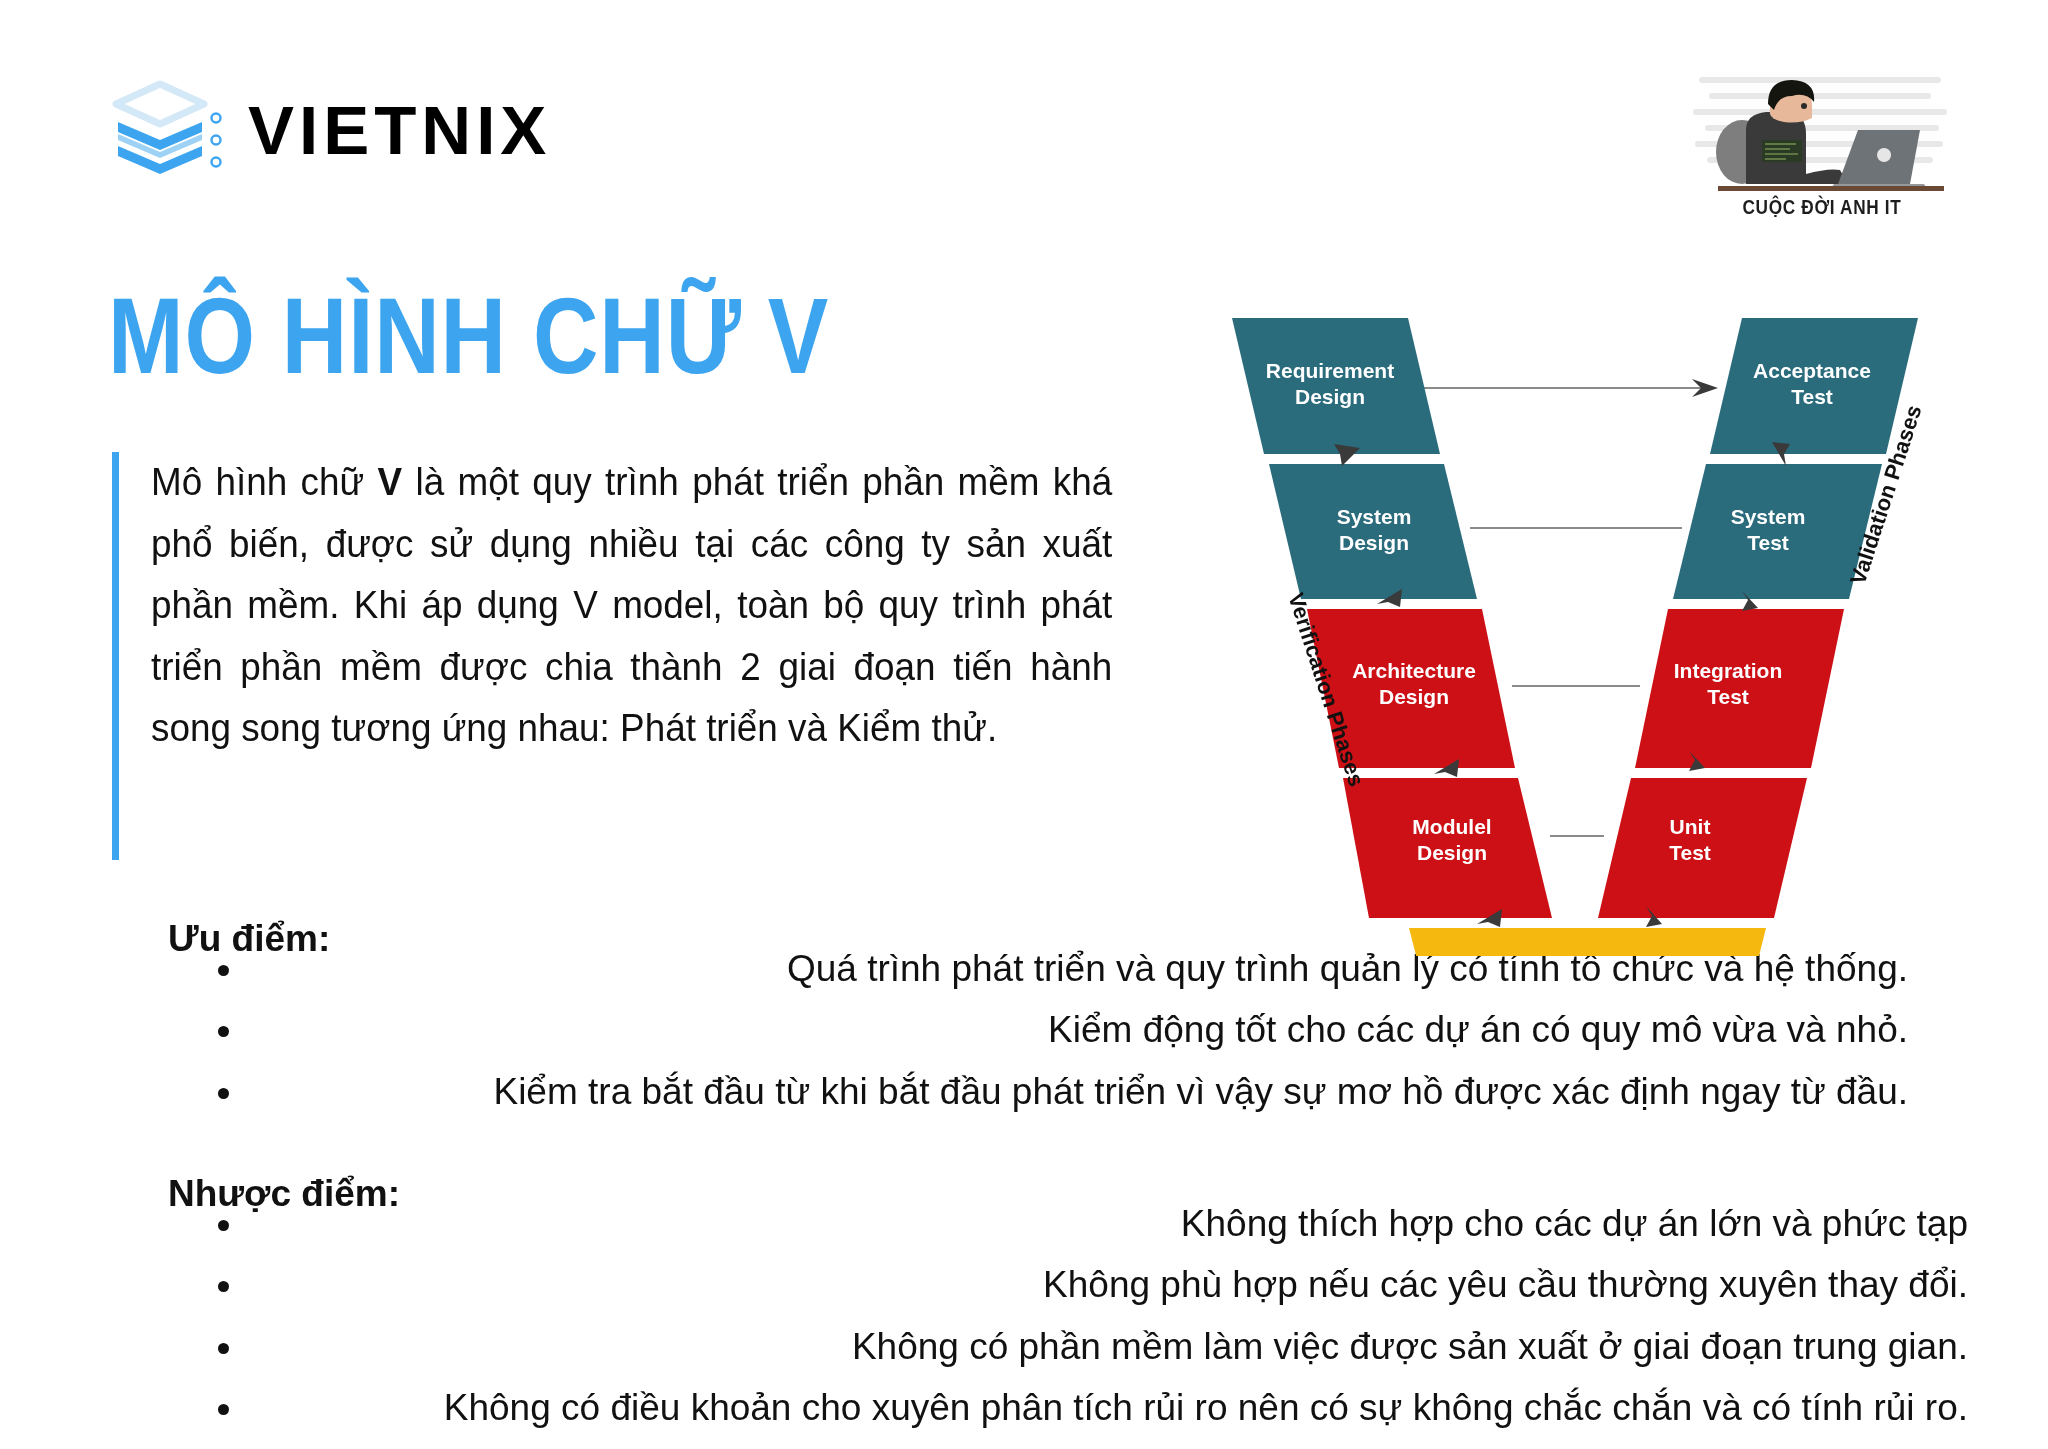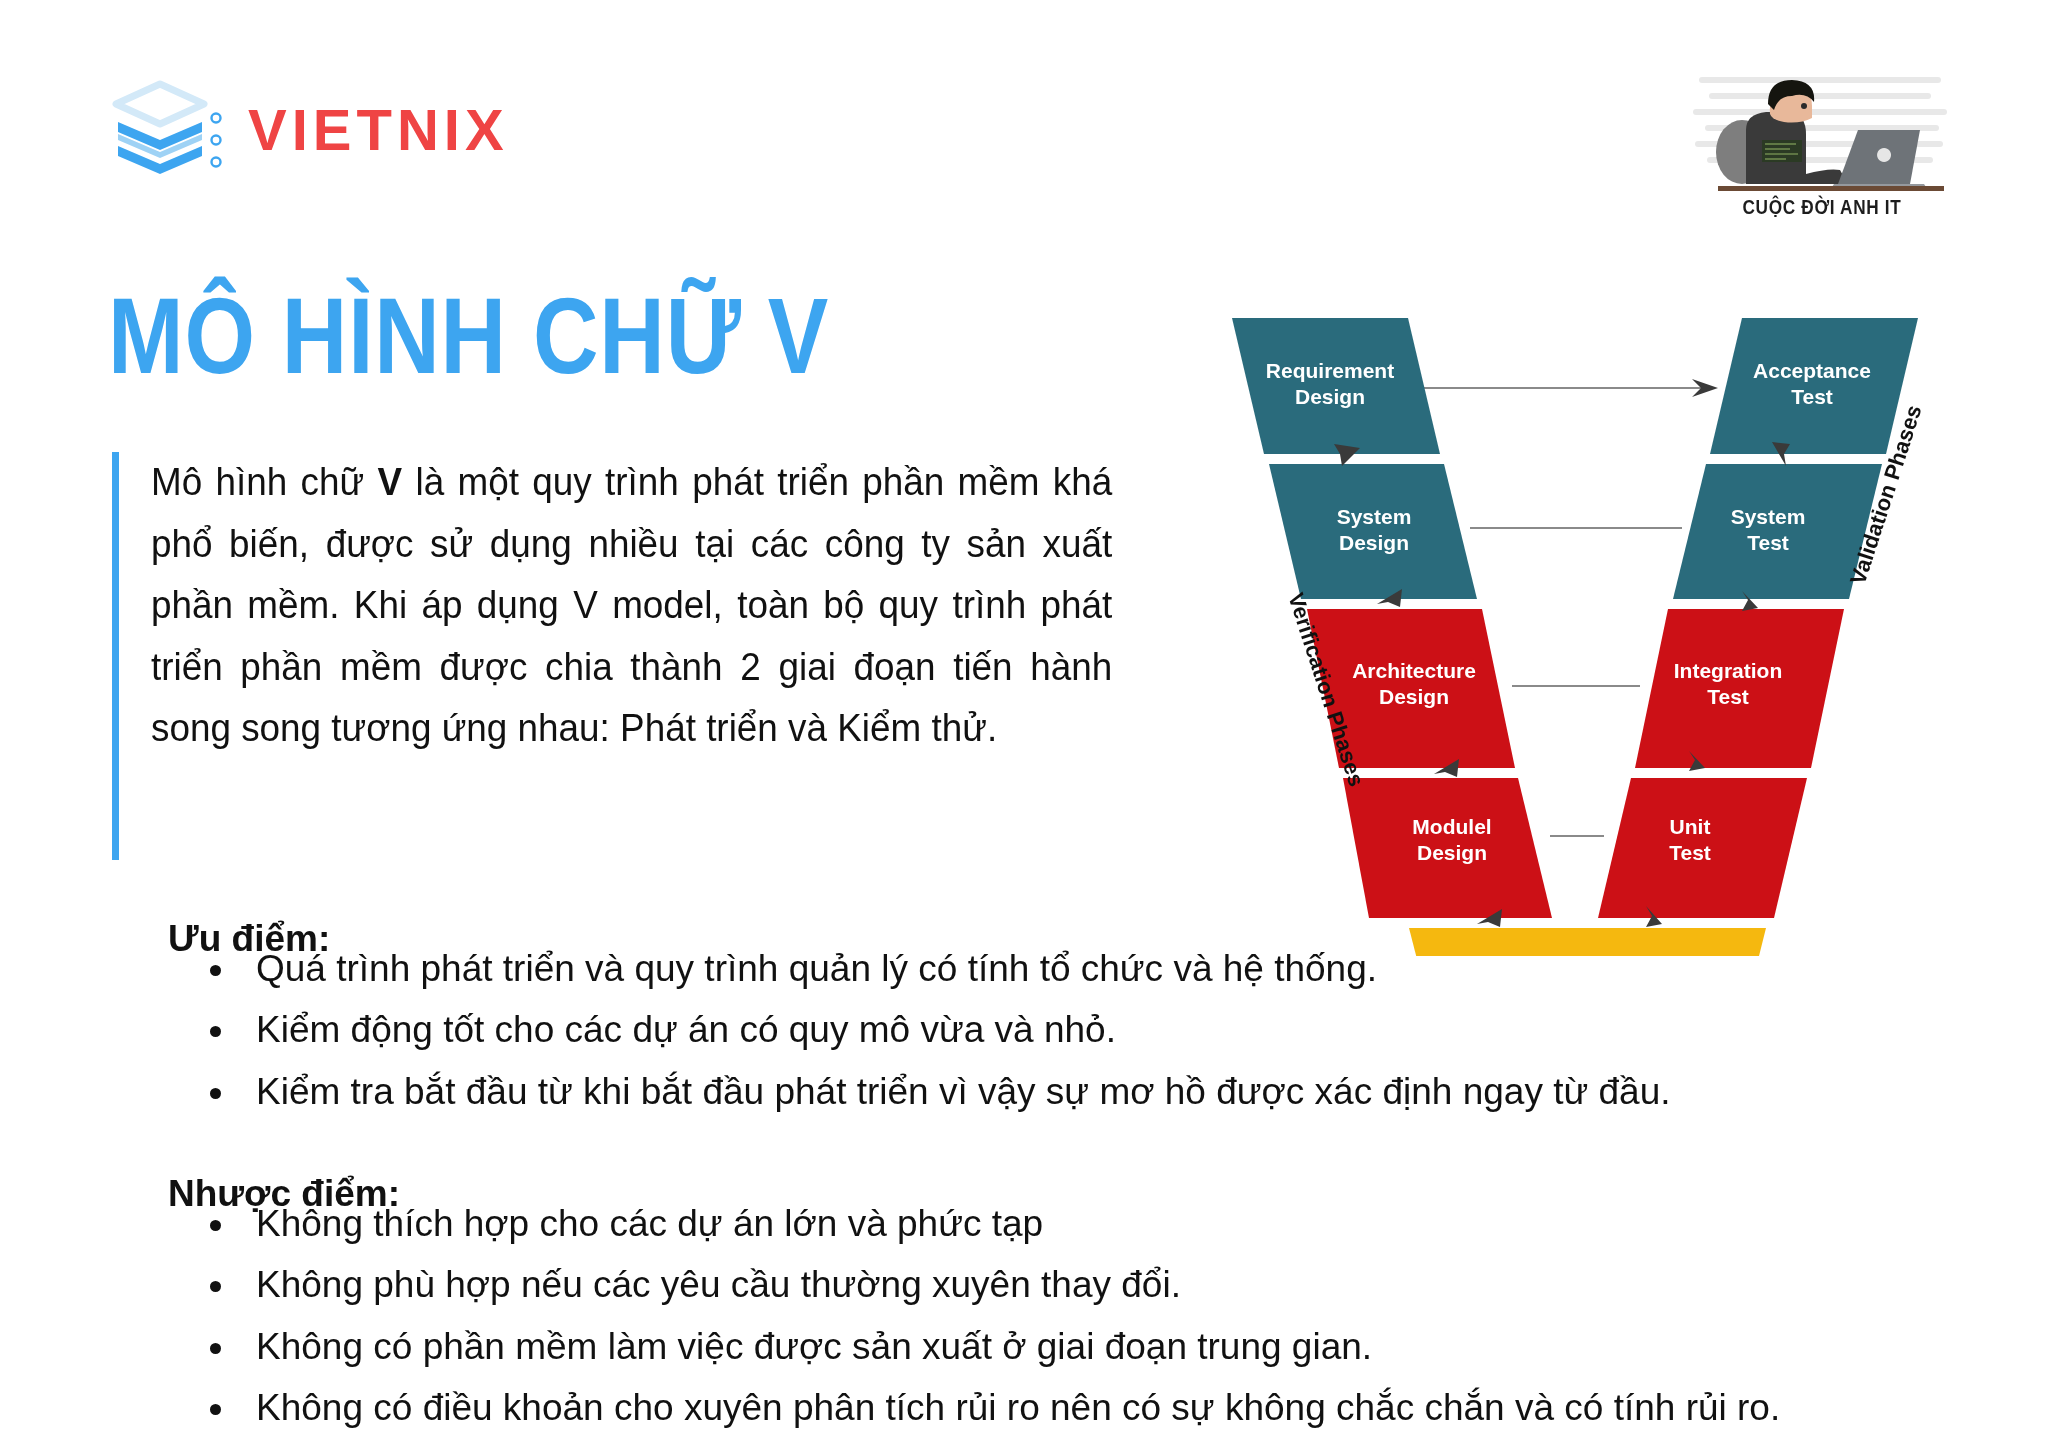--- a/index.html
+++ b/index.html
@@ -22,24 +22,24 @@
     position: absolute;
     left: 112px;
     top: 78px;
     display: flex;
     align-items: center;
     gap: 24px;
   }
   .brand-mark { width: 112px; height: 104px; display:block; }
   .brand-word {
     font-family: "Liberation Sans", sans-serif;
-    font-size: 58px;
+    font-size: 69px;
     font-weight: 700;
     letter-spacing: 5px;
-    color: #ef4444;
+    color: #000000;
     line-height: 1;
     white-space: nowrap;
   }
 
   .credit-badge {
     position: absolute;
     right: 92px;
     top: 66px;
     width: 268px;
     text-align: center;
@@ -100,22 +100,23 @@
     font-size: 37px;
     font-weight: 700;
     color: #111111;
     margin-top: 33px;
   }
   #pros-head { top: 885px; }
   #cons-head { top: 1140px; }
 
   .bullets {
     position: absolute;
-    left: 200px;
+    left: 208px;
     list-style: none;
+    text-align: right;
   }
   #pros-list { top: 945px; width: 1700px; }
   #cons-list { top: 1200px; width: 1760px; }
 
   .bullets li {
     position: relative;
     padding-left: 56px;
     margin-bottom: 14px;
     font-family: "Liberation Sans", sans-serif;
     font-size: 37px;

